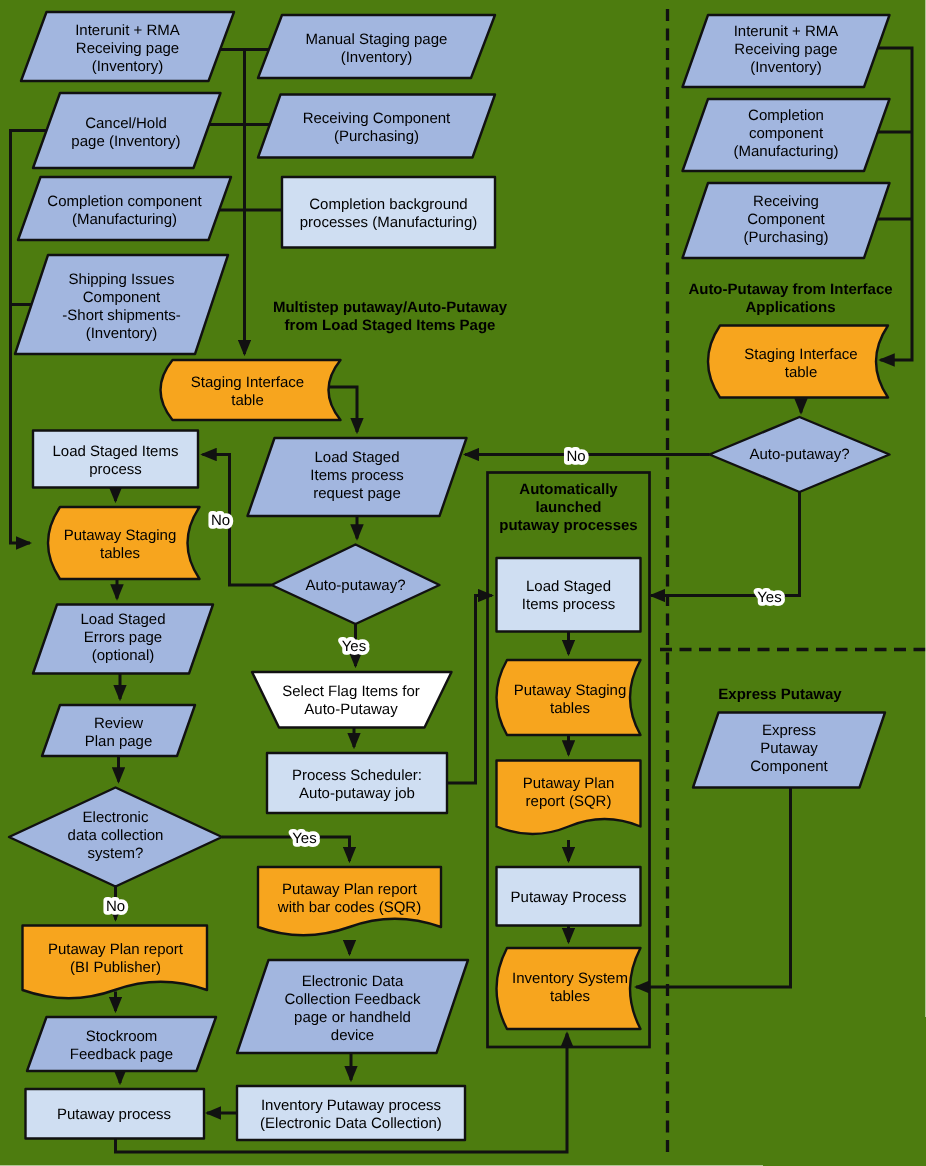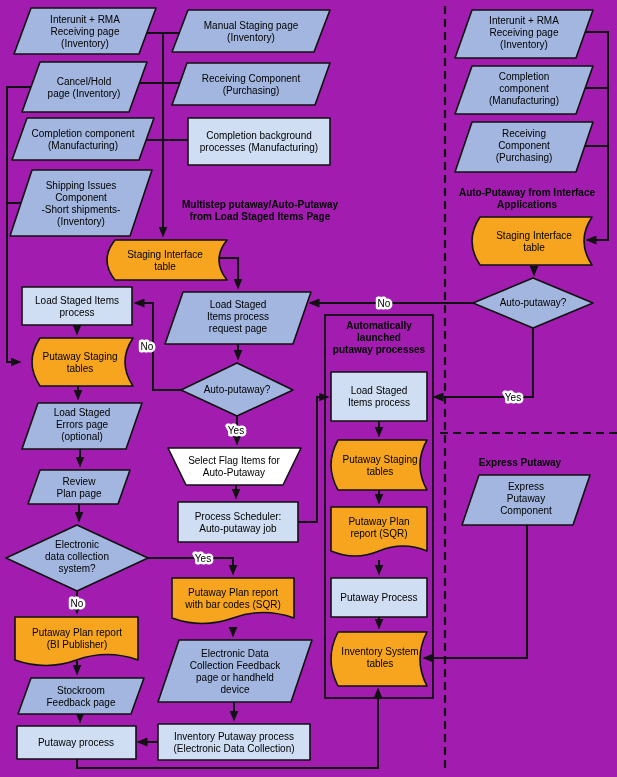--- a/index.html
+++ b/index.html
@@ -1,16 +1,16 @@
 <!DOCTYPE html>
 <html style="--node_blue: #A2B6DF; --node_light_blue: #CFDEF2; --node_orange: #F7A51E; --node_white: #FFFFFF; --line: #111111; --background: #FFFFFF;"><head>
 <meta charset="utf-8">
 <style>
   html,body{margin:0;padding:0;background:#fff;}
-  .stage{width:617px;height:777px;position:relative;background:#a21caf;}
+  .stage{width:617px;height:777px;position:relative;background:#4d7c0f;}
   svg{display:block;}
   .shape{stroke:var(--line,#111);stroke-width:1.6;stroke-linejoin:round;}
   .blue{fill:var(--node_blue,#A2B6DF);}
   .lblue{fill:var(--node_light_blue,#CFDEF2);}
   .orange{fill:var(--node_orange,#F7A51E);}
   .white{fill:var(--node_white,#fff);}
   .frame{fill:none;stroke:var(--line,#111);stroke-width:1.8;}
   .edge{fill:none;stroke:var(--line,#111);stroke-width:2;}
   .sep{fill:none;stroke:var(--line,#111);stroke-width:2.2;stroke-dasharray:8 5;}
   .t{font:10px "Liberation Sans",sans-serif;fill:#000;text-anchor:middle;}

